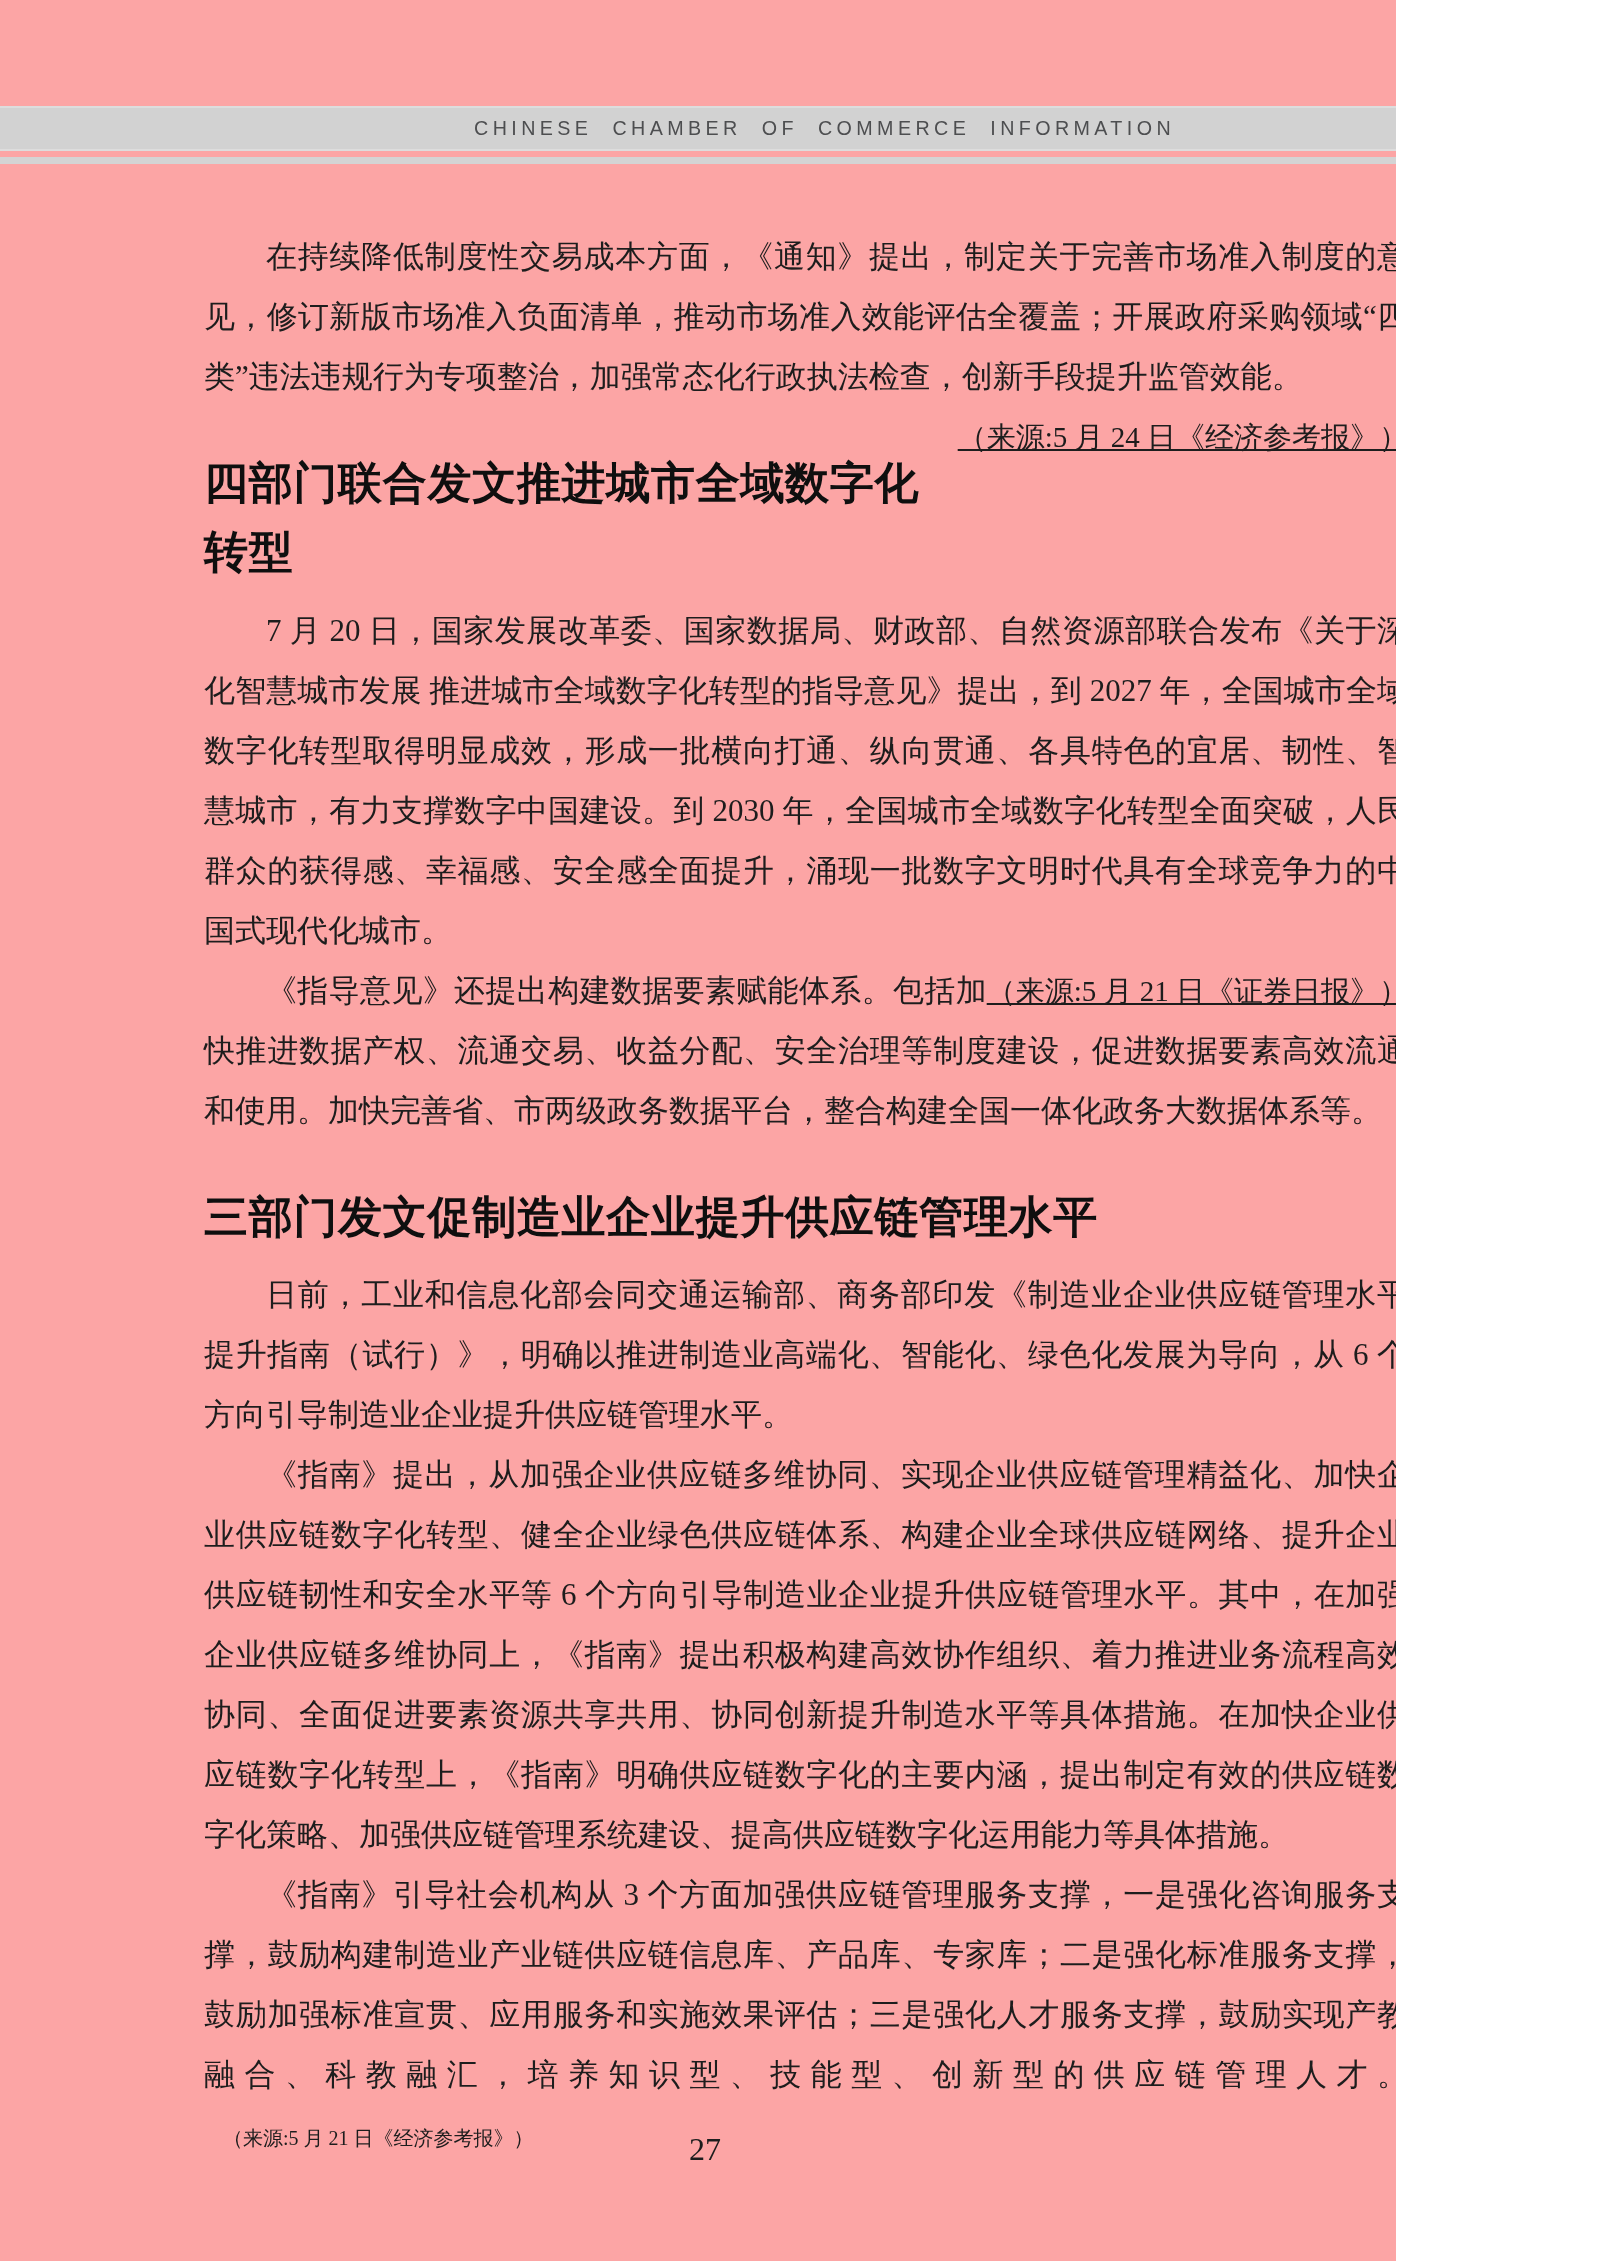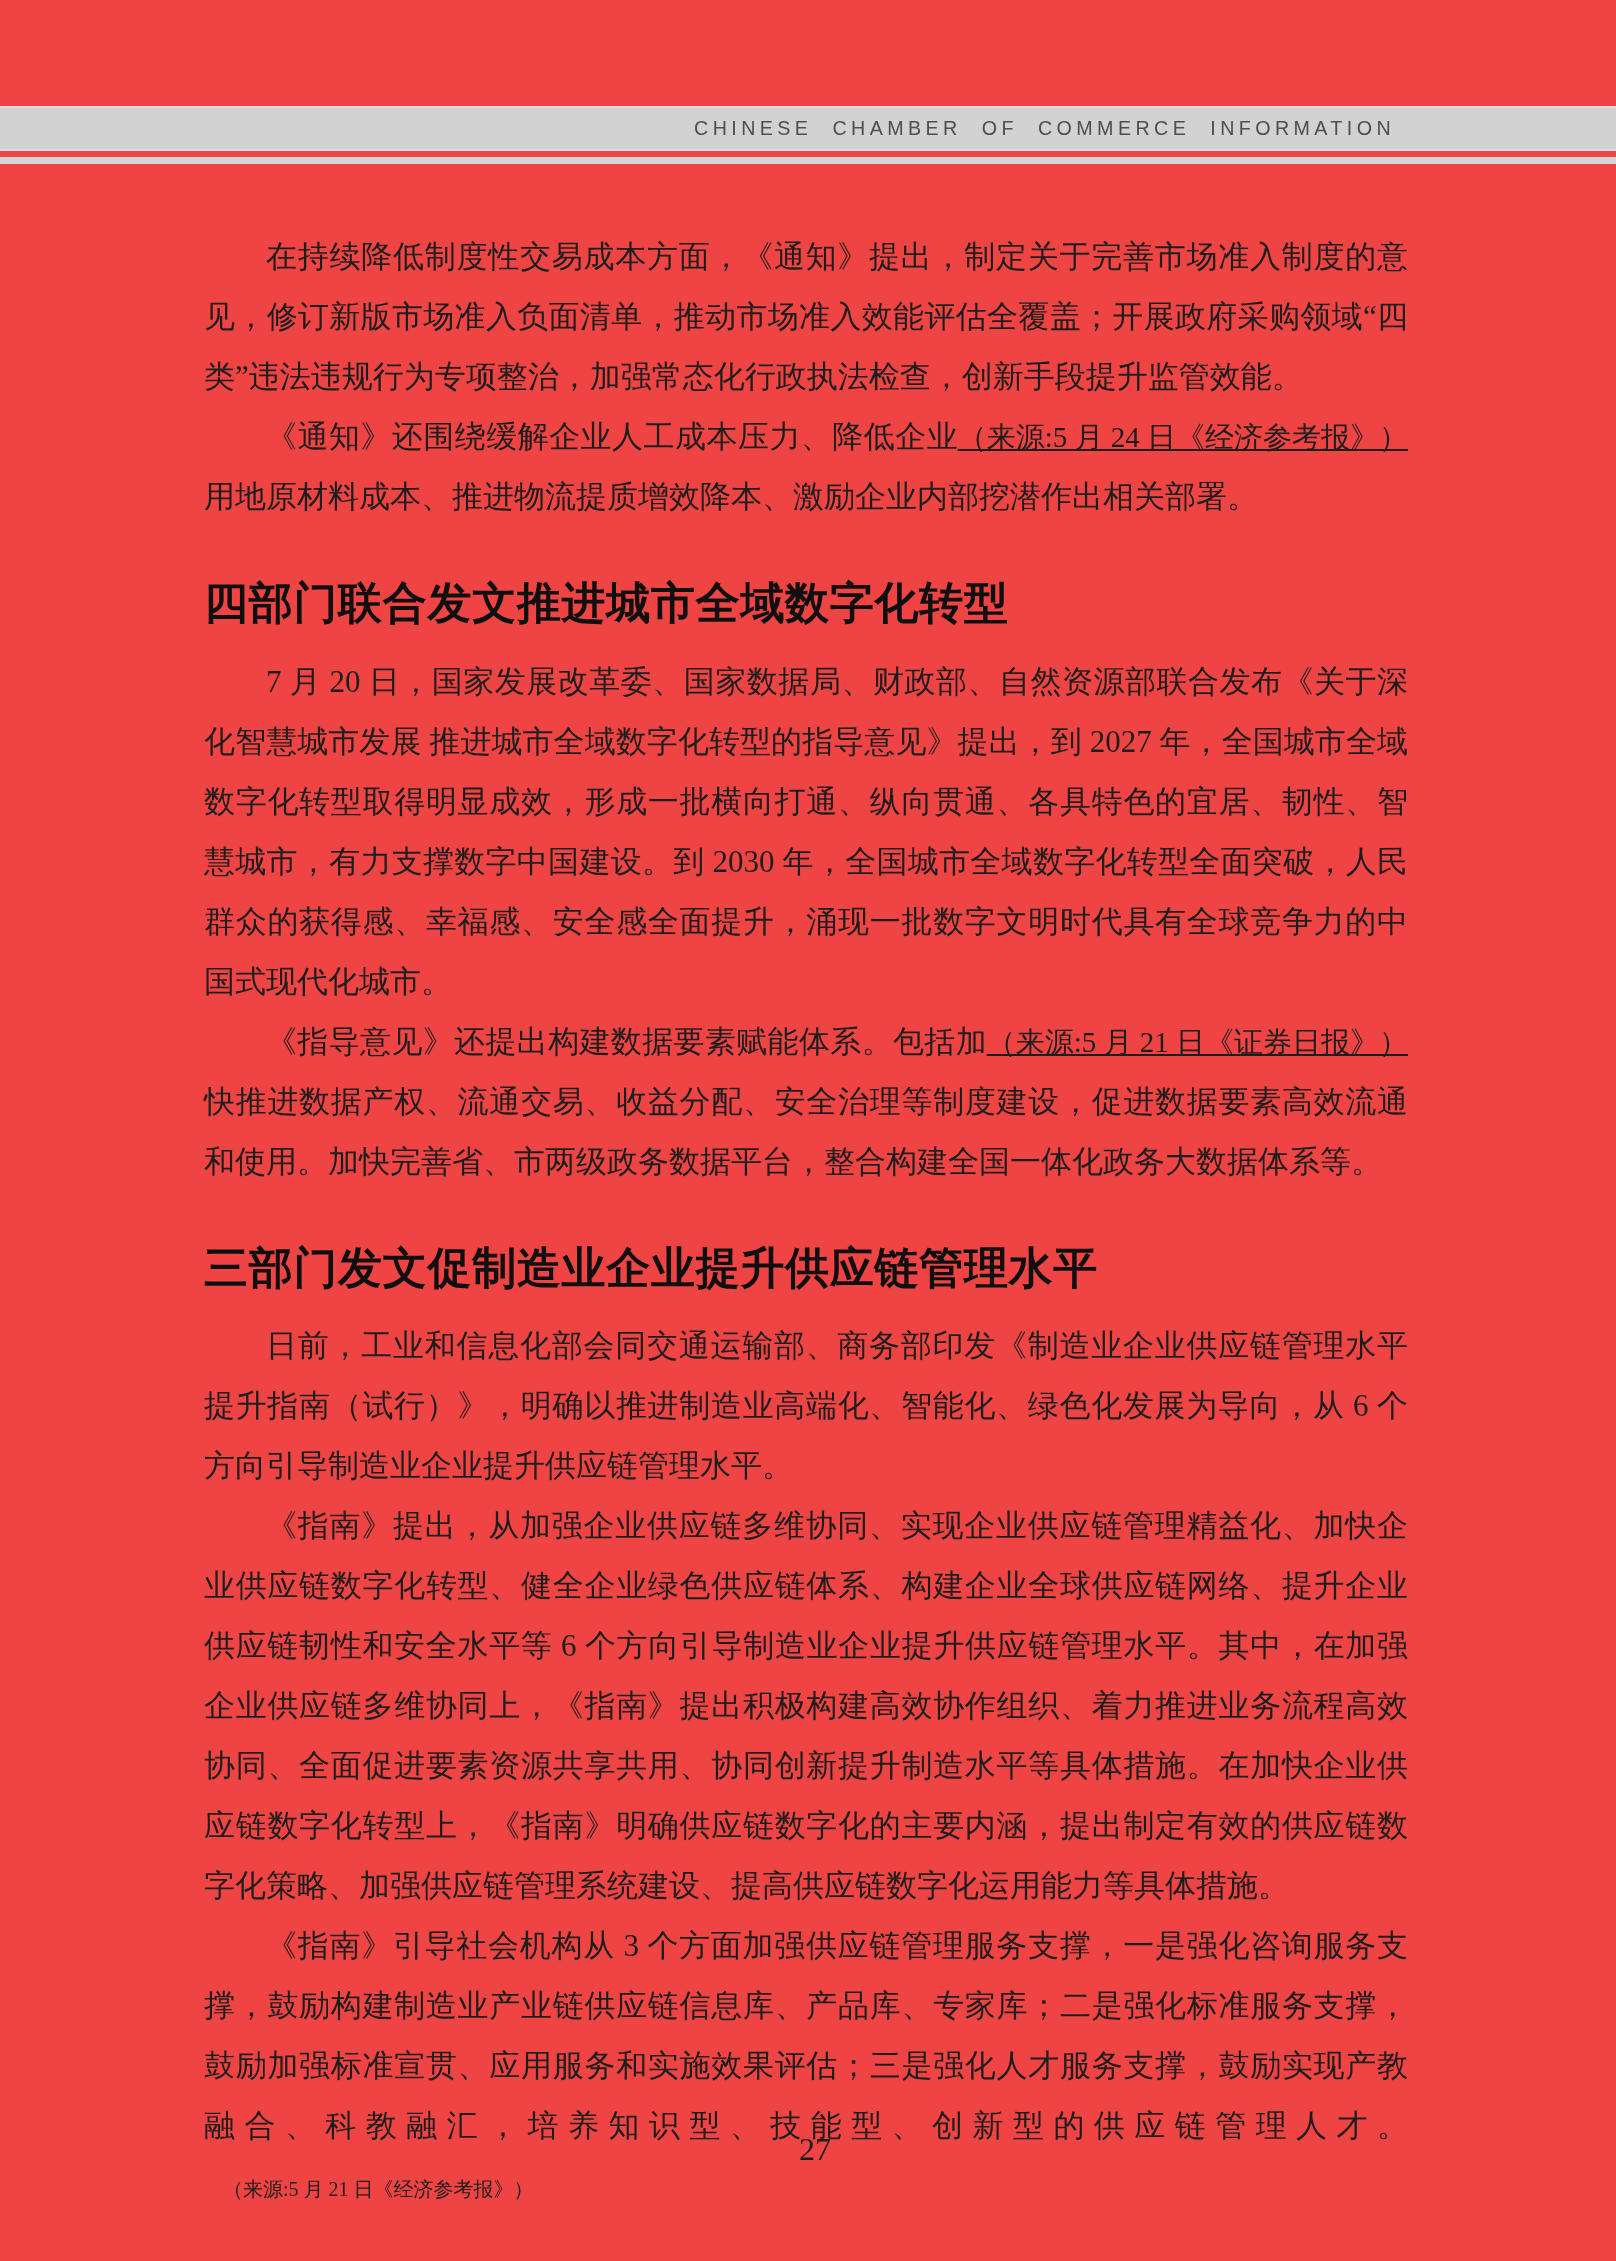--- a/index.html
+++ b/index.html
@@ -1,20 +1,20 @@
 <!DOCTYPE html>
 <html style="font-size:11.6px"><head>
 <meta charset="utf-8">
 <style>
   html, body { margin: 0; padding: 0; background: #ffffff; }
   .page {
     position: relative;
-    width: 1616px;
+    width: 1396px;
     height: 2261px;
-    background: #ef4444;
+    background: #fca5a5;
     overflow: hidden;
     font-family: "Liberation Serif", serif;
   }
   
   .band-main {
     position: absolute;
     left: 0; right: 0;
     top: 106px;
     height: 45px;
     background: #d2d2d2;
@@ -99,21 +99,21 @@
 
   <div class="band-main">
     <div class="banner-text">CHINESE CHAMBER OF COMMERCE INFORMATION</div>
   </div>
   <div class="band-thin"></div>
 
   <div class="content">
 
     <p class="body-par">在持续降低制度性交易成本方面，《通知》提出，制定关于完善市场准入制度的意见，修订新版市场准入负面清单，推动市场准入效能评估全覆盖；开展政府采购领域“四类”违法违规行为专项整治，加强常态化行政执法检查，创新手段提升监管效能。</p>
     <p class="body-par">
-      <span class="src-float">（来源:5 月 24 日《经济参考报》）</span><span>《通知》还围绕缓解企业人工成本压力、降低企业用地原材料成本、推进物流提质增效降本、激励企业内部挖潜作出相关部署。</span>
+      <span class="src-float">（来源:5 月 24 日《经济参考报》）</span>
     </p>
 
     <h2 class="section-heading">四部门联合发文推进城市全域数字化转型</h2>
     <p class="body-par">7 月 20 日，国家发展改革委、国家数据局、财政部、自然资源部联合发布《关于深化智慧城市发展 推进城市全域数字化转型的指导意见》提出，到 2027 年，全国城市全域数字化转型取得明显成效，形成一批横向打通、纵向贯通、各具特色的宜居、韧性、智慧城市，有力支撑数字中国建设。到 2030 年，全国城市全域数字化转型全面突破，人民群众的获得感、幸福感、安全感全面提升，涌现一批数字文明时代具有全球竞争力的中国式现代化城市。</p>
     <p class="body-par">
       <span class="src-float">（来源:5 月 21 日《证券日报》）</span><span>《指导意见》还提出构建数据要素赋能体系。包括加快推进数据产权、流通交易、收益分配、安全治理等制度建设，促进数据要素高效流通和使用。加快完善省、市两级政务数据平台，整合构建全国一体化政务大数据体系等。</span>
     </p>
 
     <h2 class="section-heading">三部门发文促制造业企业提升供应链管理水平</h2>
     <p class="body-par">日前，工业和信息化部会同交通运输部、商务部印发《制造业企业供应链管理水平提升指南（试行）》，明确以推进制造业高端化、智能化、绿色化发展为导向，从 6 个方向引导制造业企业提升供应链管理水平。</p>

